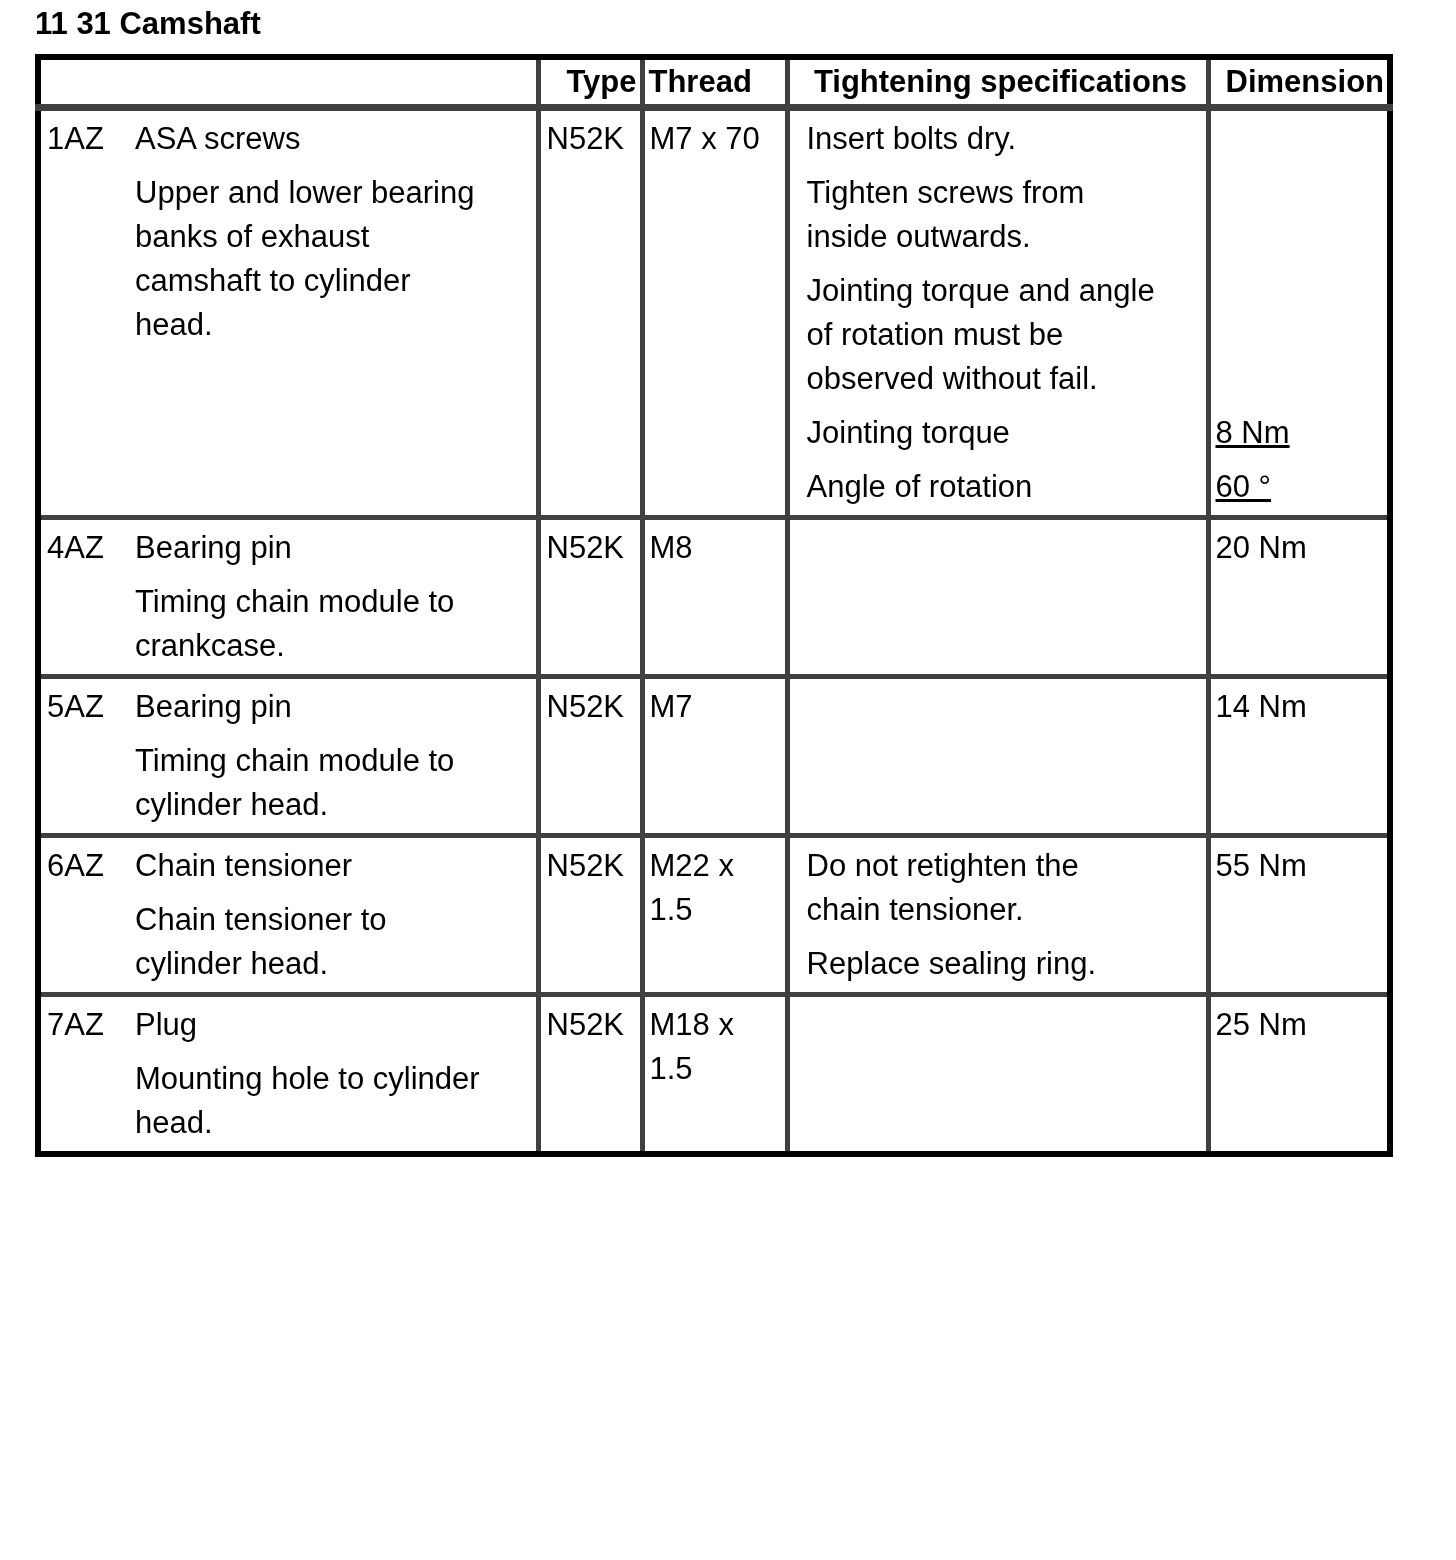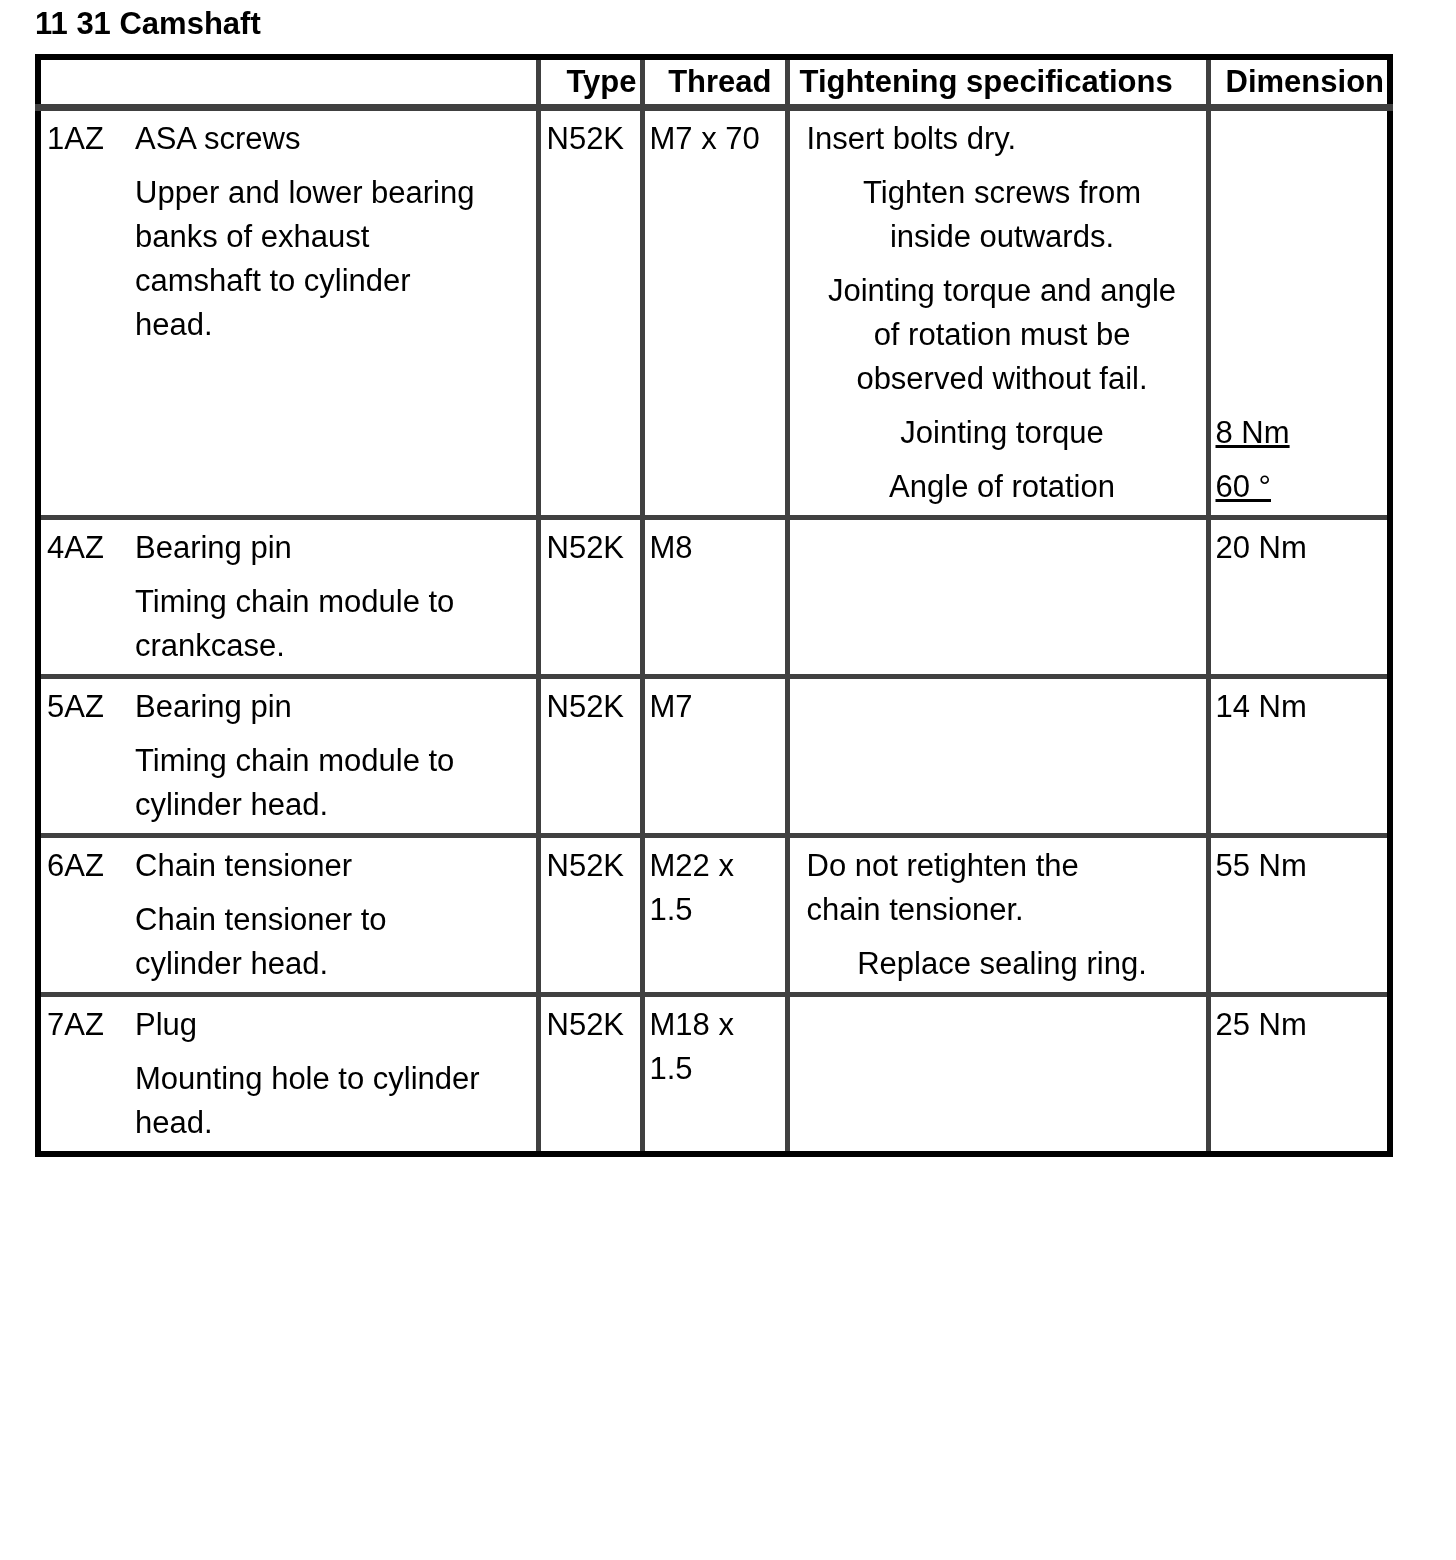--- a/index.html
+++ b/index.html
@@ -42,41 +42,41 @@
   thead th {
     font-weight: bold;
     height: 40px;
     line-height: 42px;
     padding: 1px 4px;
     border-bottom-width: 7px;
     white-space: nowrap;
   }
   .th-empty  { }
   .th-type   { text-align: right; padding-right: 3px; }
-  .th-thread { text-align: right; padding-right: 13px; }
-  .th-specs  { text-align: left;  padding-left: 10px; }
+  .th-thread { text-align: left; padding-right: 13px; }
+  .th-specs  { text-align: center;  padding-left: 10px; }
   .th-dim    { text-align: right; padding-right: 3px; }
 
   td.c-item { padding: 6px 10px 6px 6px; }
   .item-flex { display: flex; align-items: flex-start; }
   .row-id {
     width: 88px;
     flex-shrink: 0;
   }
   .item-body { flex: 1; }
   .item-title { }
   .item-desc {
     margin-top: 10px;
     white-space: pre-line;
   }
   td.c-type   { padding-left: 6px; }
   td.c-thread { padding-left: 5px; white-space: pre-line; }
   td.c-specs  { padding: 6px 8px 6px 17px; }
   .spec-para  { white-space: pre-line; }
-  .spec-para + .spec-para { margin-top: 10px; text-align: center; }
+  .spec-para + .spec-para { margin-top: 10px; }
   td.c-dim    { padding-left: 5px; }
   td.c-dim.dim-bottom { vertical-align: bottom; text-decoration: underline; }
   .dim-line + .dim-line { margin-top: 10px; }
 </style>
 </head>
 <body>
 
 <div class="page">
   <h1 class="doc-title">11 31 Camshaft</h1>
 

